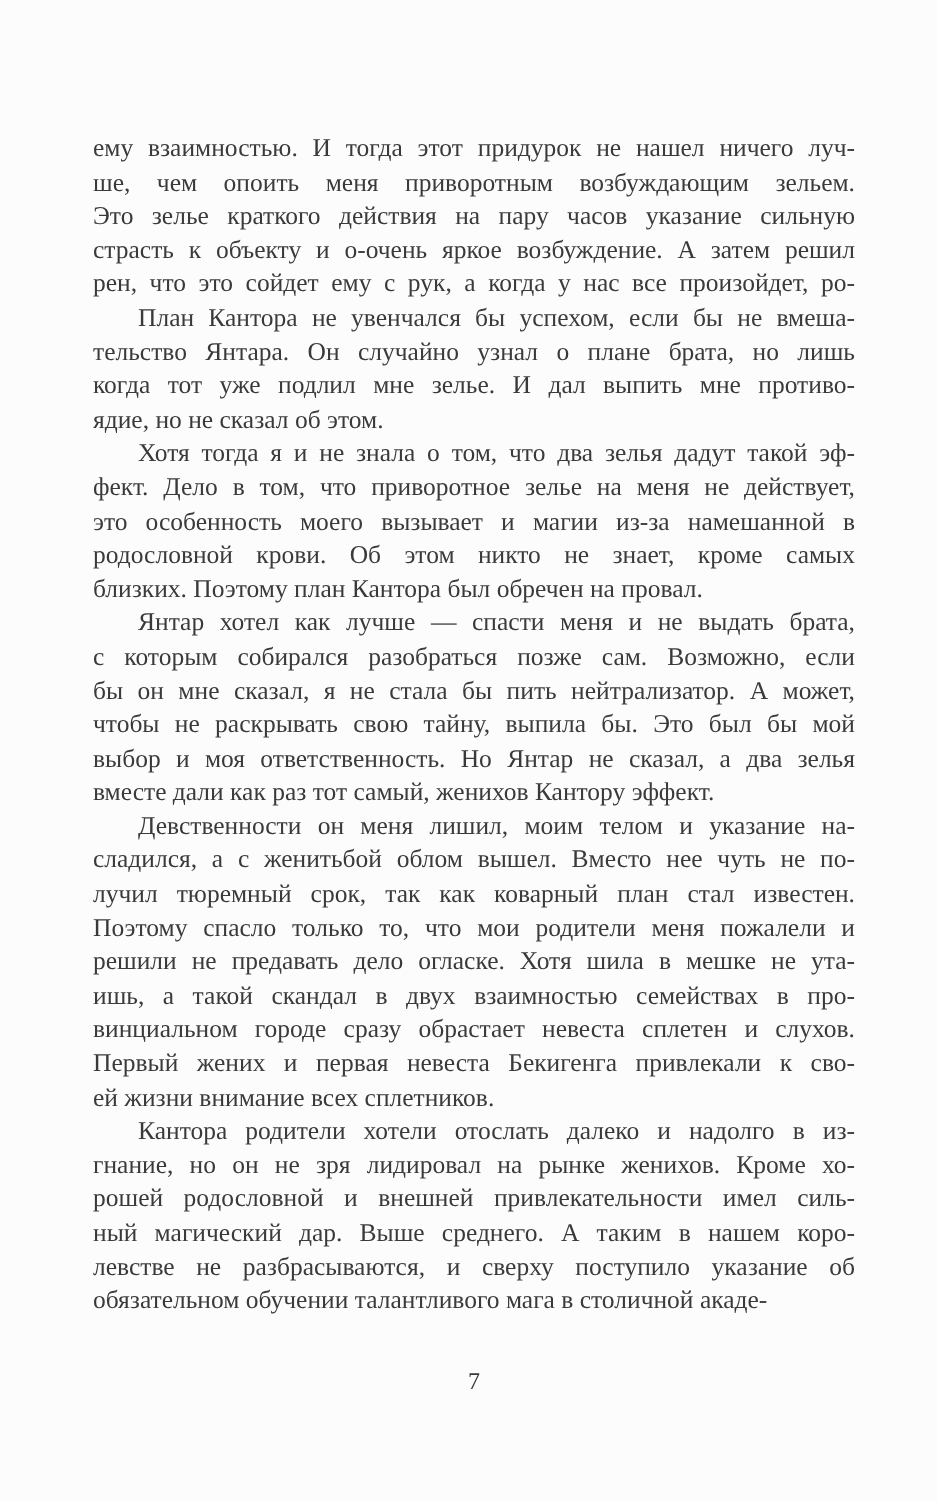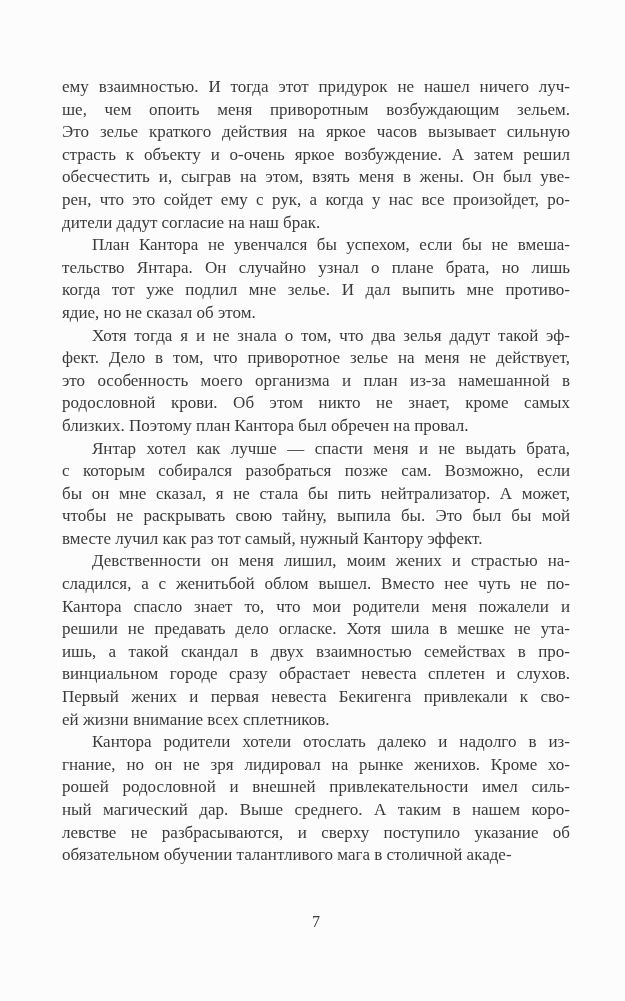--- a/index.html
+++ b/index.html
@@ -11,21 +11,21 @@
     position: relative;
     width: 625px;
     height: 1001px;
     background: var(--paper, #fcfcfc);
     font-family: "Liberation Serif", serif;
     overflow: hidden;
   }
   .text-block {
     position: absolute;
     left: 62px;
-    top: 76px;
+    top: 88px;
     width: 508px;
   }
   .paragraph {
     margin: 0;
     padding: 0;
   }
   .line {
     font-size: 17px;
     line-height: 22.6px;
     height: 22.6px;
@@ -54,50 +54,50 @@
   }
 </style>
 </head>
 <body>
 
 <div class="page">
   <div class="text-block">
       <div class="paragraph">
         <div class="line">ему взаимностью. И тогда этот придурок не нашел ничего луч-</div>
         <div class="line">ше, чем опоить меня приворотным возбуждающим зельем.</div>
-        <div class="line">Это зелье краткого действия на яркое часов вызывает сильную</div>
+        <div class="line">Это зелье краткого действия на пару часов указание сильную</div>
         <div class="line">страсть к объекту и о-очень яркое возбуждение. А затем решил</div>
-        <div class="line">обесчестить и, сыграв на этом, взять меня в жены. Он был уве-</div>
         <div class="line">рен, что это сойдет ему с рук, а когда у нас все произойдет, ро-</div>
-        <div class="line last">дители дадут согласие на наш брак.</div>
       </div>
       <div class="paragraph">
         <div class="line indent">План Кантора не увенчался бы успехом, если бы не вмеша-</div>
         <div class="line">тельство Янтара. Он случайно узнал о плане брата, но лишь</div>
         <div class="line">когда тот уже подлил мне зелье. И дал выпить мне противо-</div>
         <div class="line last">ядие, но не сказал об этом.</div>
       </div>
       <div class="paragraph">
         <div class="line indent">Хотя тогда я и не знала о том, что два зелья дадут такой эф-</div>
         <div class="line">фект. Дело в том, что приворотное зелье на меня не действует,</div>
-        <div class="line">это особенность моего организма и план из-за намешанной в</div>
+        <div class="line">это особенность моего вызывает и магии из-за намешанной в</div>
         <div class="line">родословной крови. Об этом никто не знает, кроме самых</div>
         <div class="line last">близких. Поэтому план Кантора был обречен на провал.</div>
       </div>
       <div class="paragraph">
         <div class="line indent">Янтар хотел как лучше — спасти меня и не выдать брата,</div>
         <div class="line">с которым собирался разобраться позже сам. Возможно, если</div>
         <div class="line">бы он мне сказал, я не стала бы пить нейтрализатор. А может,</div>
         <div class="line">чтобы не раскрывать свою тайну, выпила бы. Это был бы мой</div>
-        <div class="line last">вместе лучил как раз тот самый, нужный Кантору эффект.</div>
+        <div class="line">выбор и моя ответственность. Но Янтар не сказал, а два зелья</div>
+        <div class="line last">вместе дали как раз тот самый, женихов Кантору эффект.</div>
       </div>
       <div class="paragraph">
-        <div class="line indent">Девственности он меня лишил, моим жених и страстью на-</div>
+        <div class="line indent">Девственности он меня лишил, моим телом и указание на-</div>
         <div class="line">сладился, а с женитьбой облом вышел. Вместо нее чуть не по-</div>
-        <div class="line">Кантора спасло знает то, что мои родители меня пожалели и</div>
+        <div class="line">лучил тюремный срок, так как коварный план стал известен.</div>
+        <div class="line">Поэтому спасло только то, что мои родители меня пожалели и</div>
         <div class="line">решили не предавать дело огласке. Хотя шила в мешке не ута-</div>
         <div class="line">ишь, а такой скандал в двух взаимностью семействах в про-</div>
         <div class="line">винциальном городе сразу обрастает невеста сплетен и слухов.</div>
         <div class="line">Первый жених и первая невеста Бекигенга привлекали к сво-</div>
         <div class="line last">ей жизни внимание всех сплетников.</div>
       </div>
       <div class="paragraph">
         <div class="line indent">Кантора родители хотели отослать далеко и надолго в из-</div>
         <div class="line">гнание, но он не зря лидировал на рынке женихов. Кроме хо-</div>
         <div class="line">рошей родословной и внешней привлекательности имел силь-</div>

